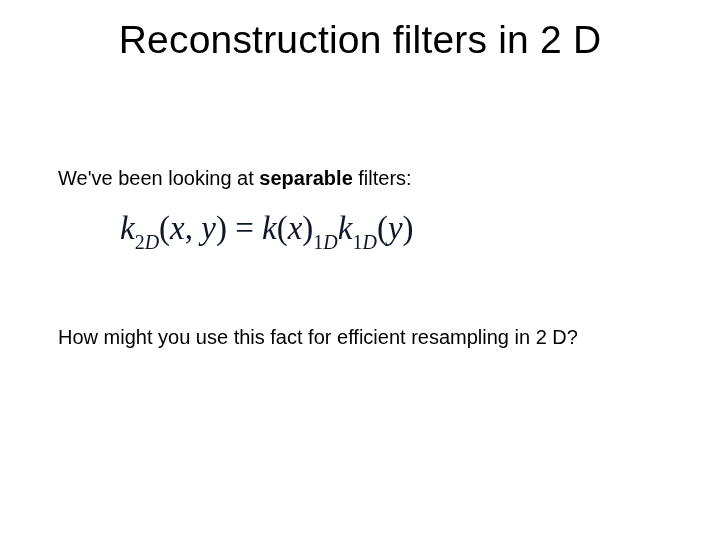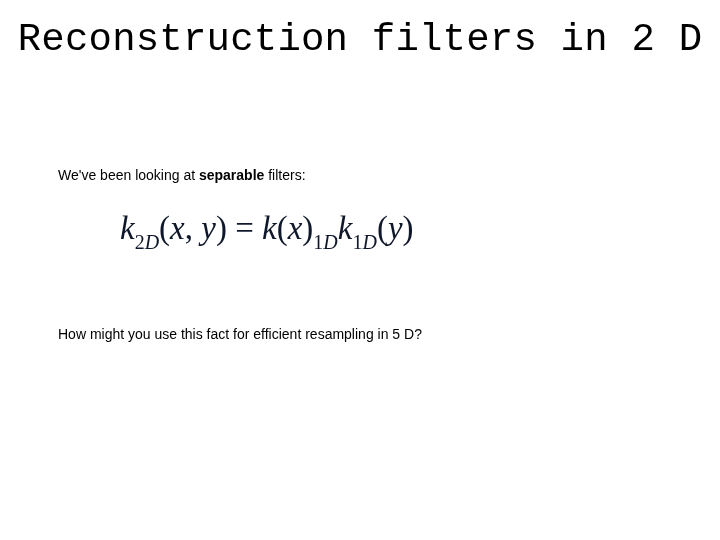--- a/index.html
+++ b/index.html
@@ -16,30 +16,30 @@
     height: 540px;
     position: relative;
     box-sizing: border-box;
   }
   .title {
     position: absolute;
     top: 18px;
     left: 0;
     right: 0;
     text-align: center;
-    font-family: Liberation Mono, monospace;
+    font-family: Liberation Sans, sans-serif;
     font-size: 39px;
     font-weight: 400;
     color: #000000;
     letter-spacing: 0.2px;
   }
   .body-line {
     position: absolute;
     left: 58px;
-    font-size: 14px;
+    font-size: 20px;
     font-family: Arial, Helvetica, sans-serif;
     color: #000000;
   }
   .line1 {
     top: 167px;
   }
   .line2 {
     top: 326px;
   }
   .bold {
@@ -81,15 +81,15 @@
   <div class="title">Reconstruction filters in 2 D</div>
 
   <div class="body-line line1">
     <span>We've been looking at </span><span class="bold">separable</span><span> filters:</span>
   </div>
 
   <div class="equation">
     <span>k</span><span class="sub">2</span><span class="subi">D</span><span class="rm">(</span><span>x</span><span class="rm">,</span><span class="rm"> </span><span>y</span><span class="rm">)</span><span class="rm"> = </span><span>k</span><span class="rm">(</span><span>x</span><span class="rm">)</span><span class="sub">1</span><span class="subi">D</span><span>k</span><span class="sub">1</span><span class="subi">D</span><span class="rm">(</span><span>y</span><span class="rm">)</span>
   </div>
 
-  <div class="body-line line2">How might you use this fact for efficient resampling in 5 D?</div>
+  <div class="body-line line2">How might you use this fact for efficient resampling in 2 D?</div>
 
 </div>
 
 </body></html>

